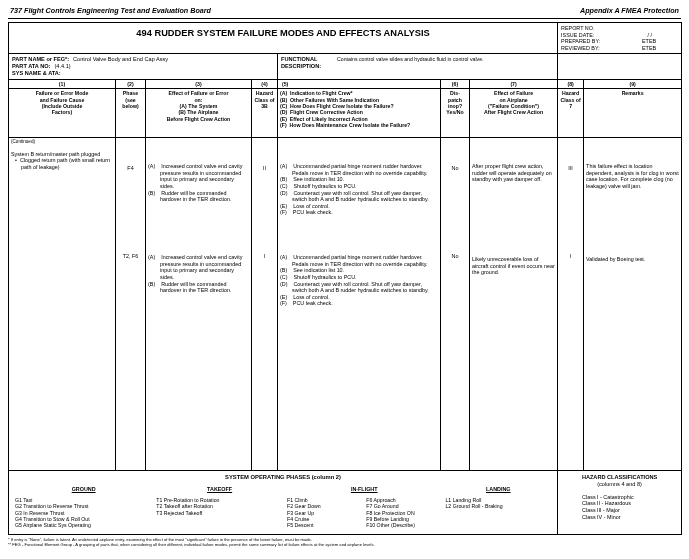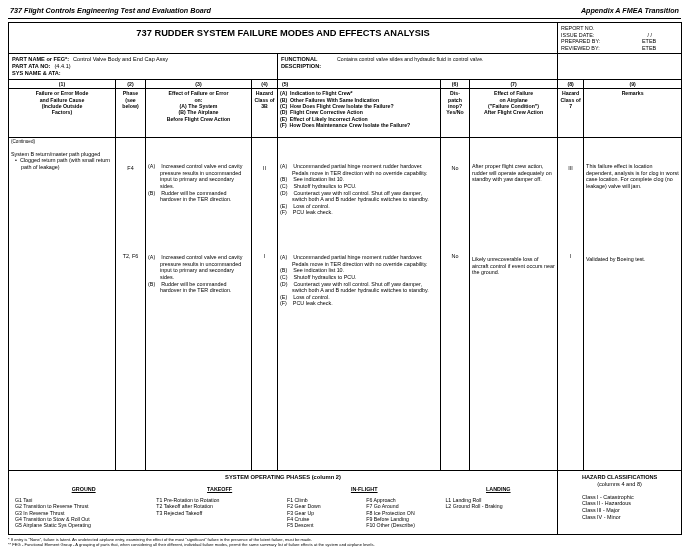--- a/index.html
+++ b/index.html
@@ -35,40 +35,40 @@
   .kv .v{margin-left:4px;}
   .flexrow{display:flex;}
 </style>
 </head>
 <body>
 
 <div class="page">
 
   <div class="hdrline">
     <div>737 Flight Controls Engineering Test and Evaluation Board</div>
-    <div class="right">Appendix A   FMEA Transition</div>
+    <div class="right">Appendix A   FMEA Protection</div>
   </div>
   <div class="rule"></div>
 
   <table>
     <colgroup>
       <col style="width:107px">
       <col style="width:30px">
       <col style="width:106px">
       <col style="width:26px">
       <col style="width:163px">
       <col style="width:29px">
       <col style="width:88px">
       <col style="width:26px">
       <col style="width:98px">
     </colgroup>
 
     <tbody>
         <tr>
-      <td colspan="7" class="titlecell">737 RUDDER SYSTEM FAILURE MODES AND EFFECTS ANALYSIS</td>
+      <td colspan="7" class="titlecell">494 RUDDER SYSTEM FAILURE MODES AND EFFECTS ANALYSIS</td>
       <td colspan="2" style="padding:2px 3px;">
         <div class="rightbox">REPORT NO.</div>
         <div class="flexrow" style="justify-content:space-between;">
           <span class="rightbox">ISSUE DATE:</span>
           <span class="rightbox" style="margin-right:26px;">/     /</span>
         </div>
         <div class="flexrow" style="justify-content:space-between;">
           <span class="rightbox">PREPARED BY:</span>
           <span class="rightbox" style="margin-right:22px;">ETEB</span>
         </div>

